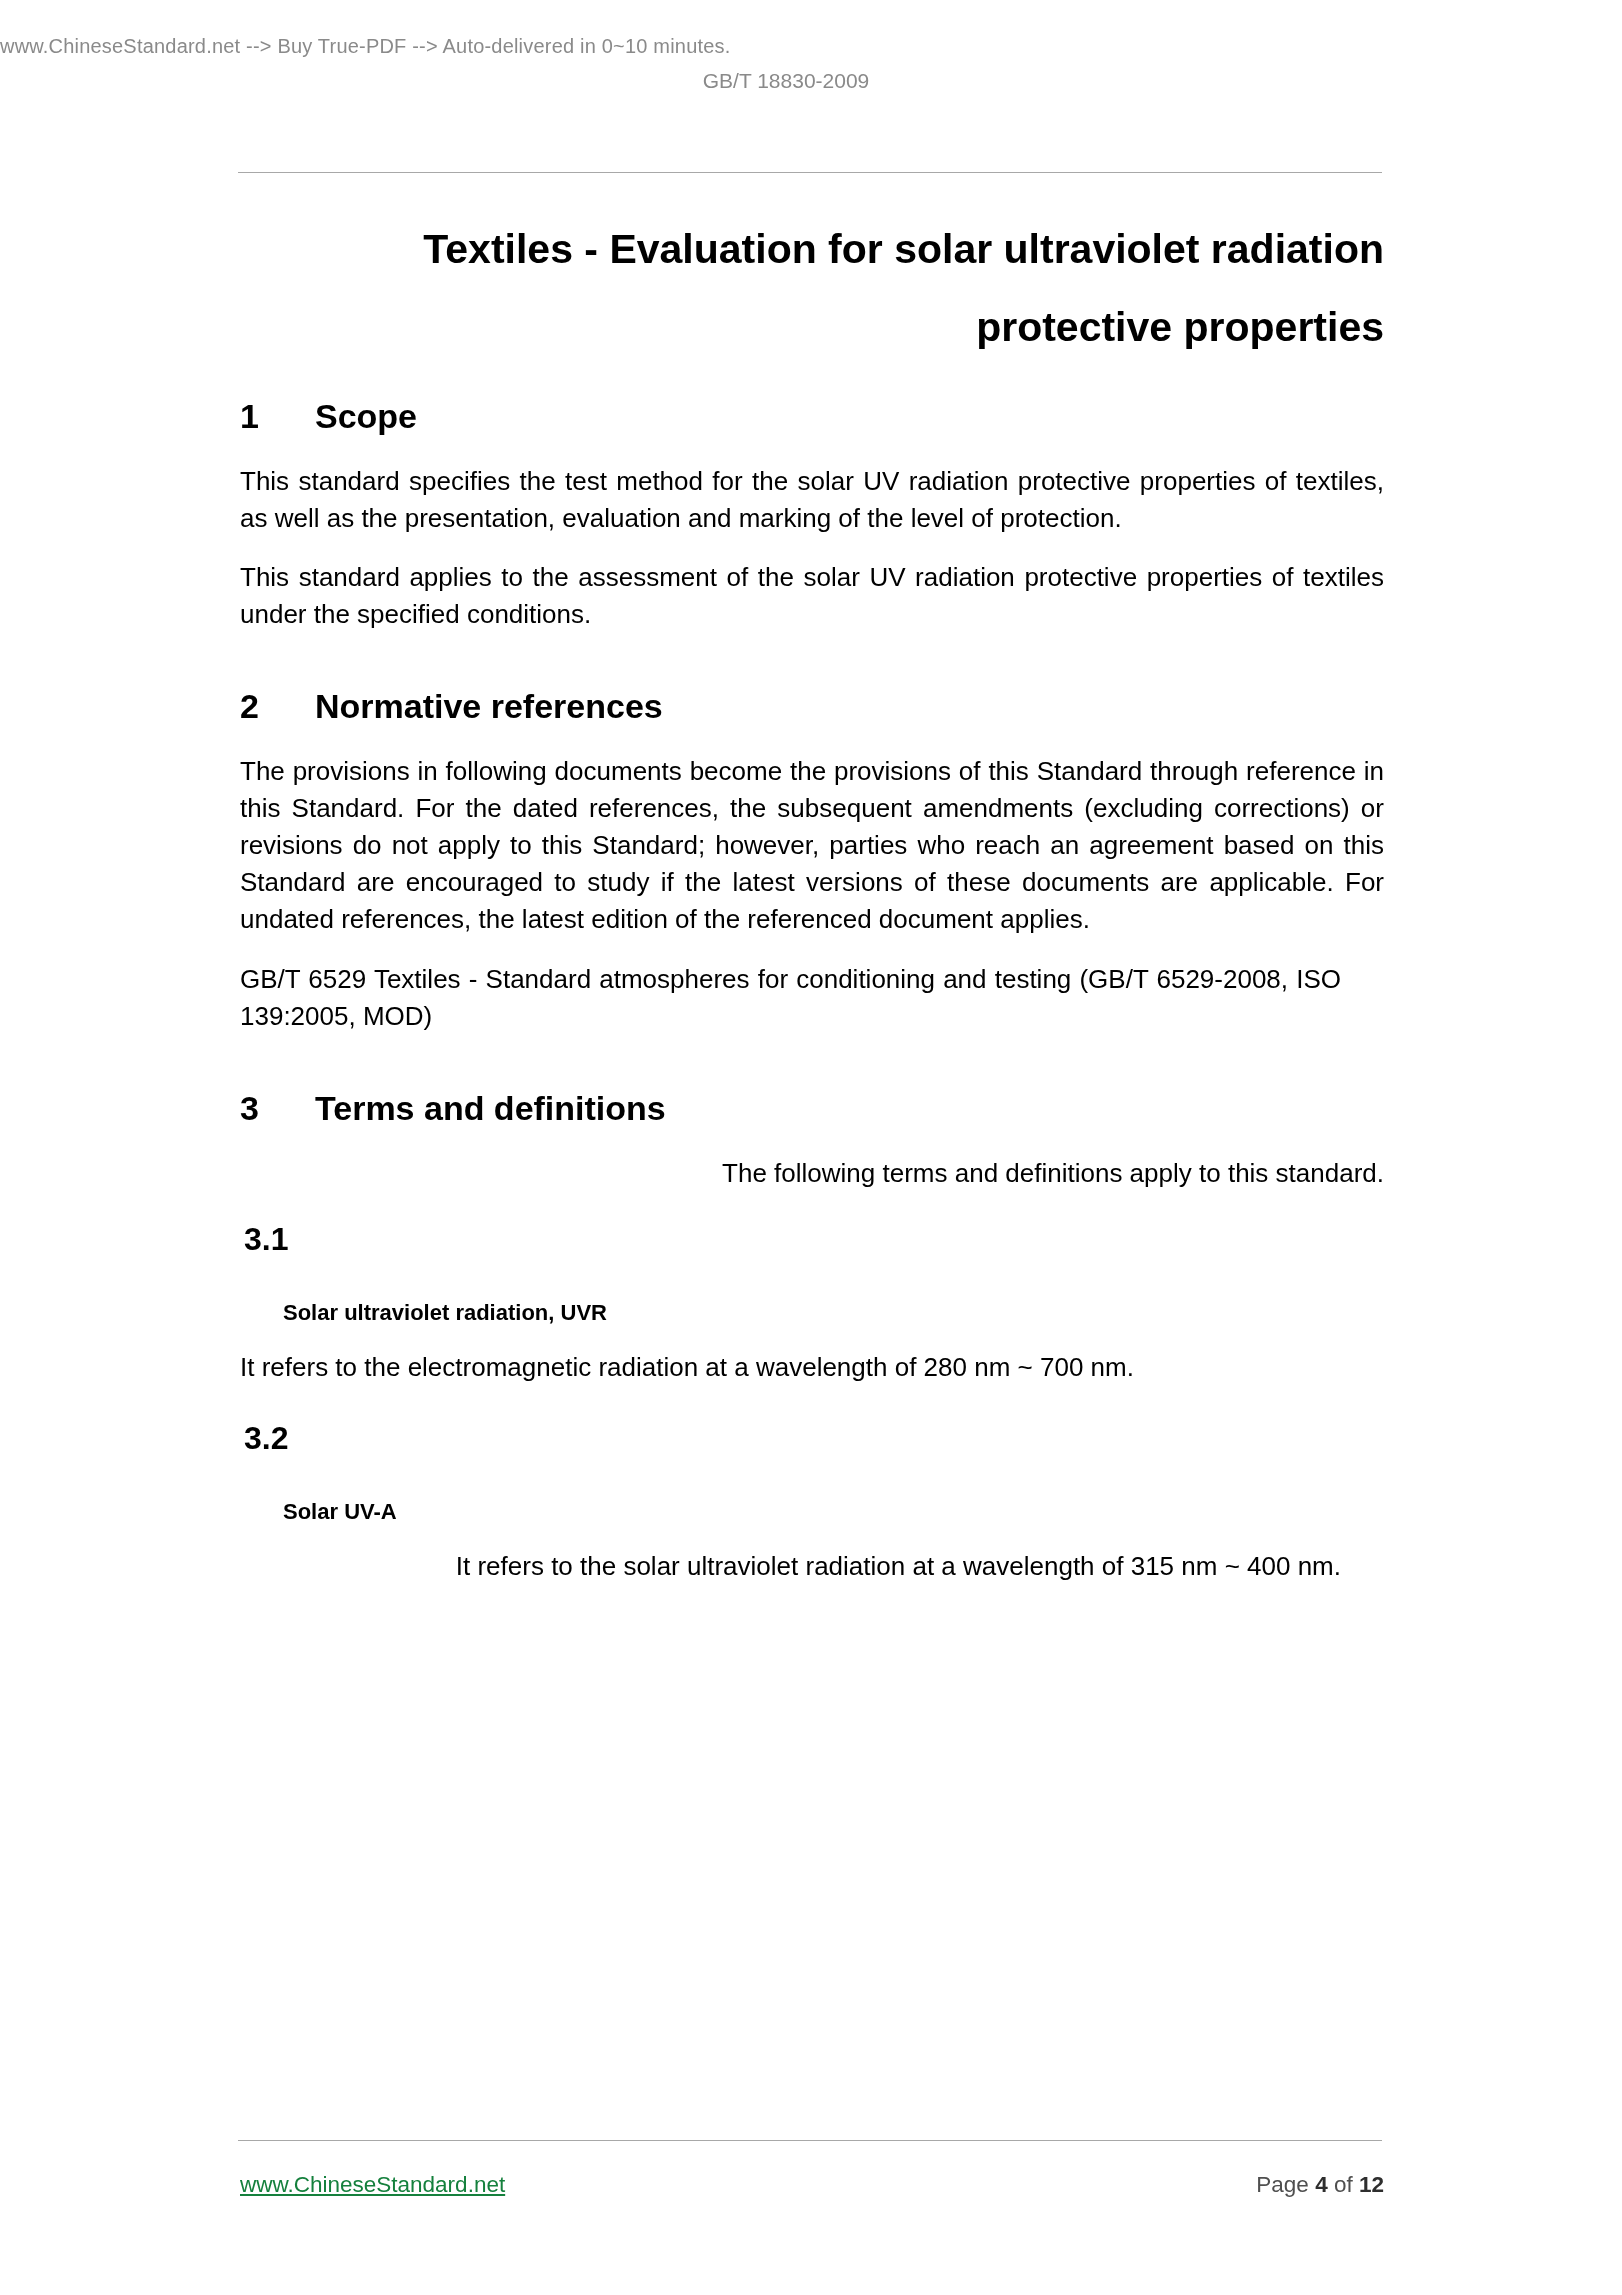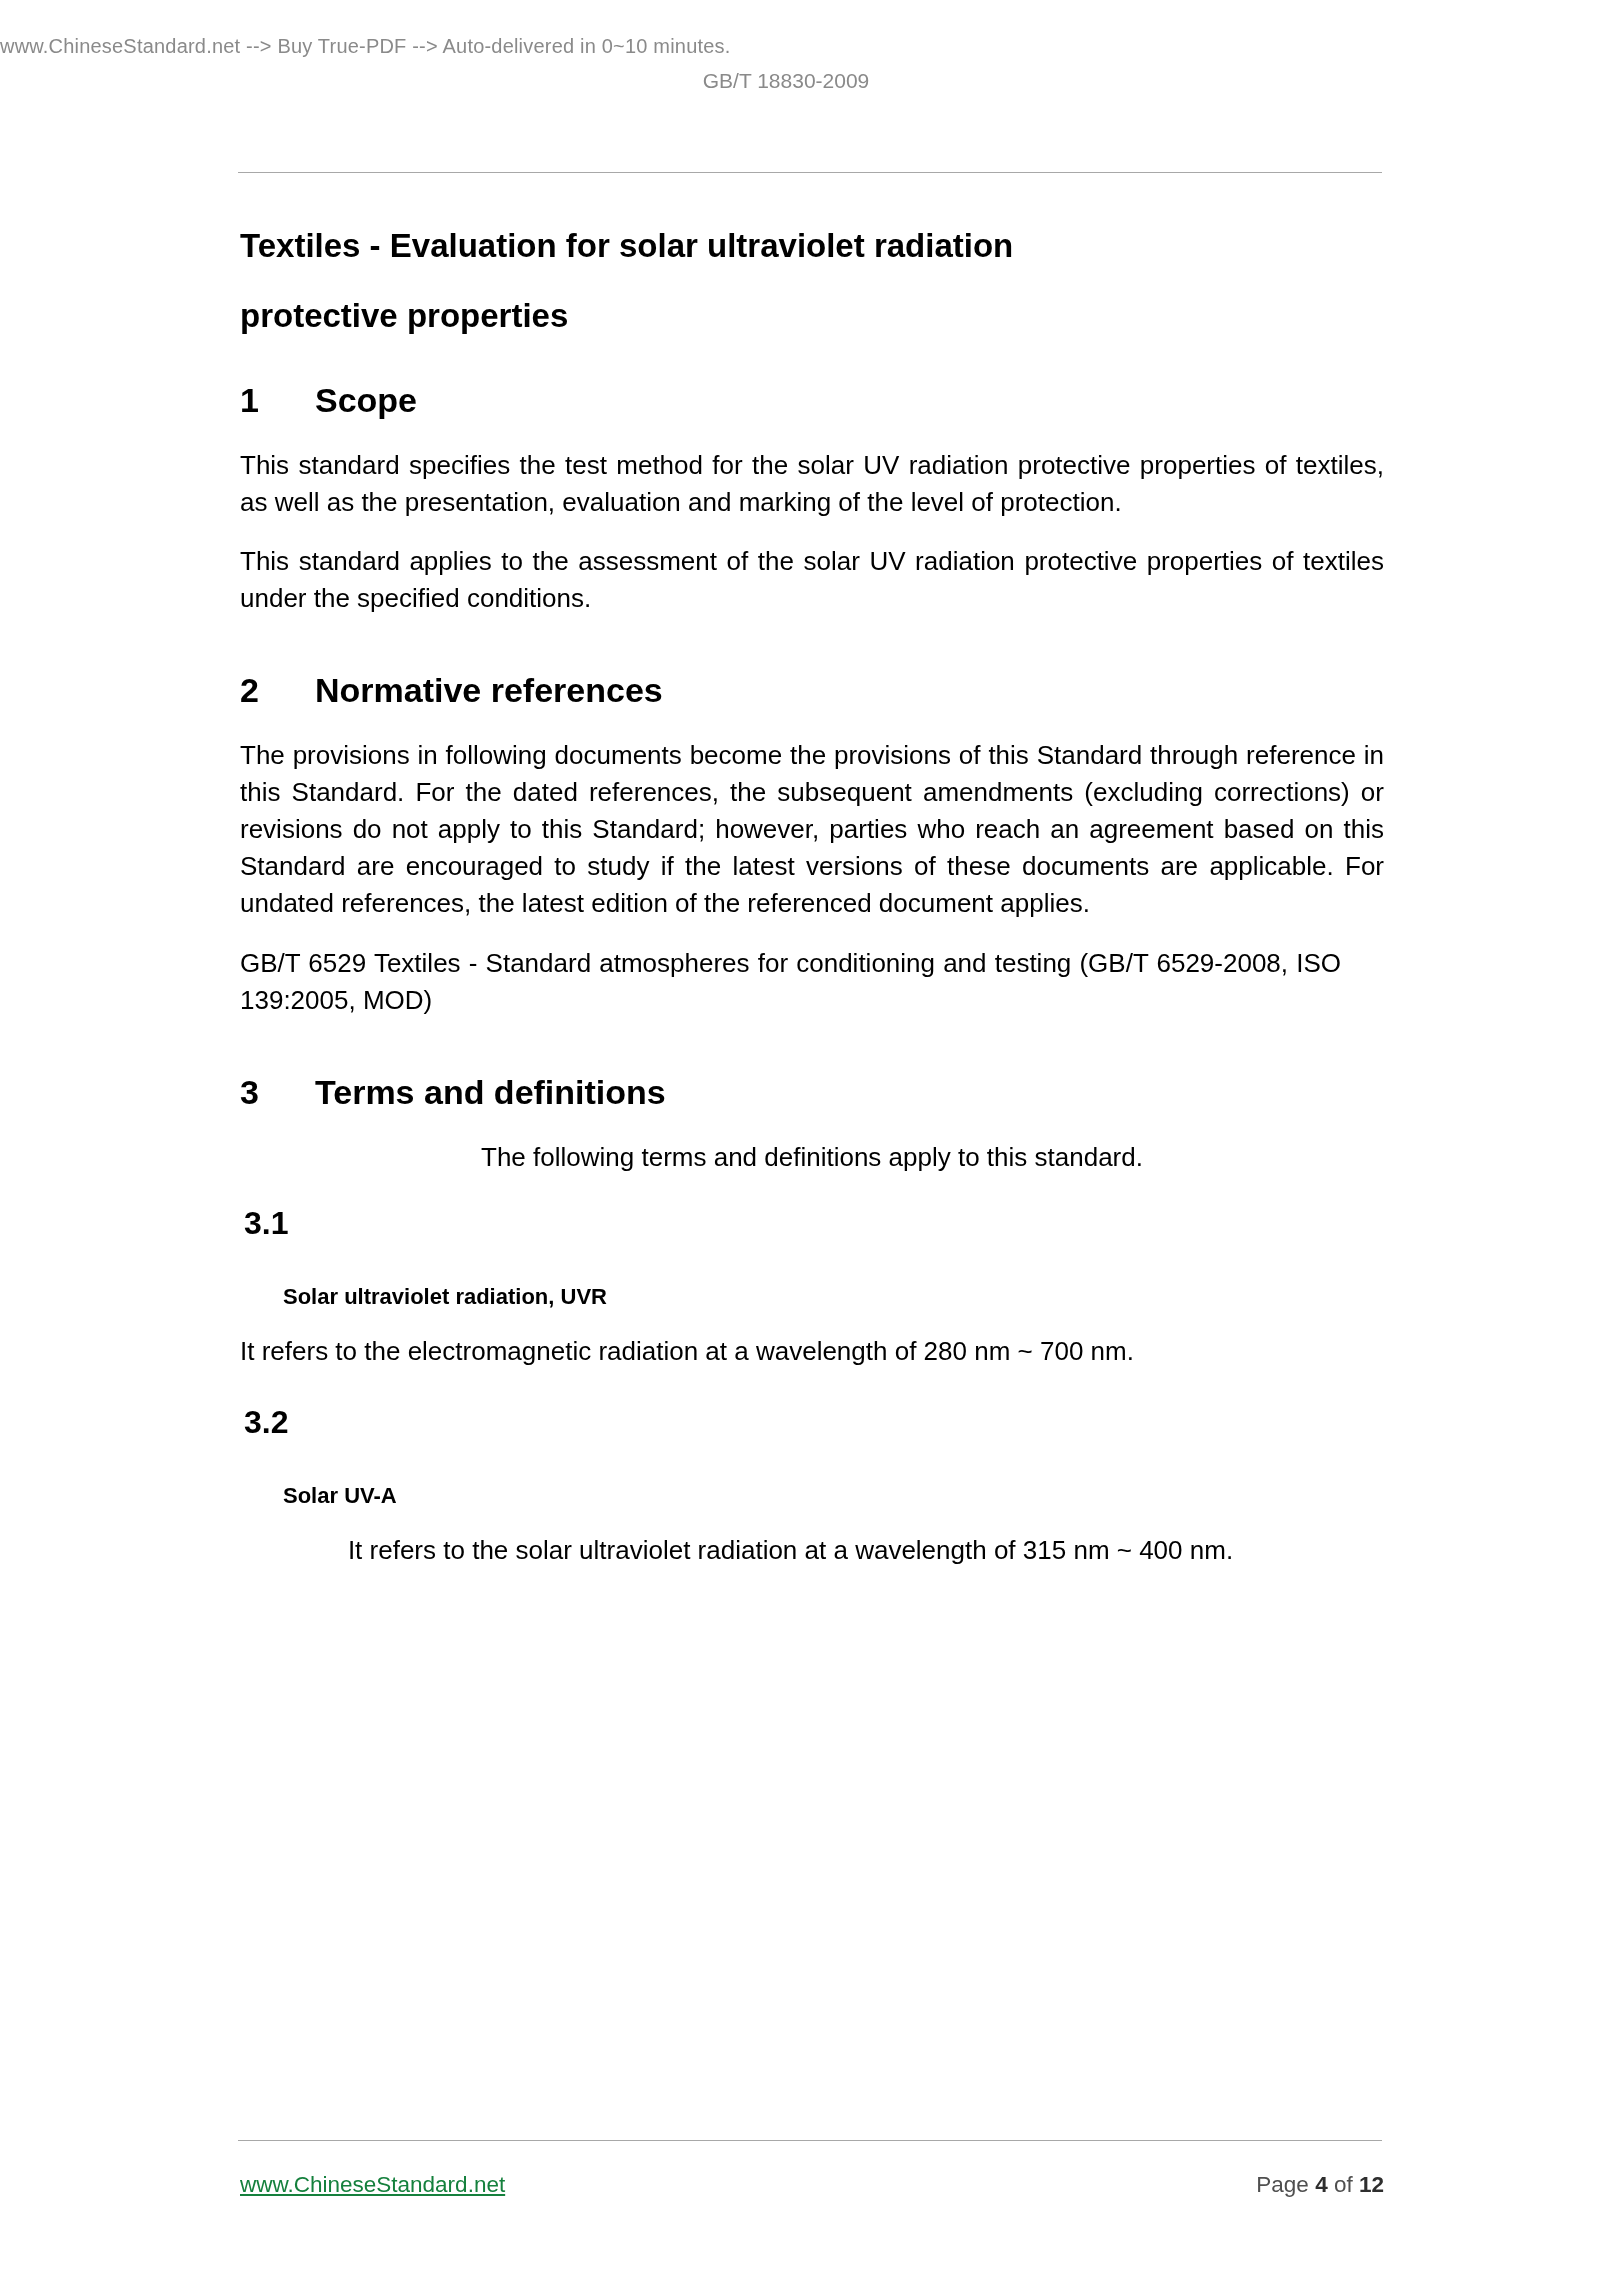--- a/index.html
+++ b/index.html
@@ -61,23 +61,23 @@
 
   
   .content {
     position: absolute;
     left: 240px;
     top: 229px;
     width: 1144px;
   }
 
   .doc-title {
-    font-size: 33px;
-    font-weight: bold;
-    text-align: left;
+    font-size: 41px;
+    font-weight: bold;
+    text-align: right;
     line-height: 1.0;
   }
   .doc-title .tline { display: block; }
   .doc-title .tline + .tline { margin-top: 37px; }
 
   h2.section {
     font-size: 34px;
     font-weight: bold;
     margin: 0;
     display: flex;
@@ -90,21 +90,21 @@
   }
   h2.section .sectitle { flex: 1 1 auto; }
 
   p.body {
     font-size: 26px;
     line-height: 1.42;
     margin: 0;
     text-align: justify;
     text-justify: inter-word;
   }
-  p.body.last-left { text-align: center; }
+  p.body.last-left { text-align: right; }
 
   .indent {
     margin-left: 43px;
     width: 1101px;
   }
 
   .defnum {
     font-size: 32px;
     font-weight: bold;
     margin: 4px;

